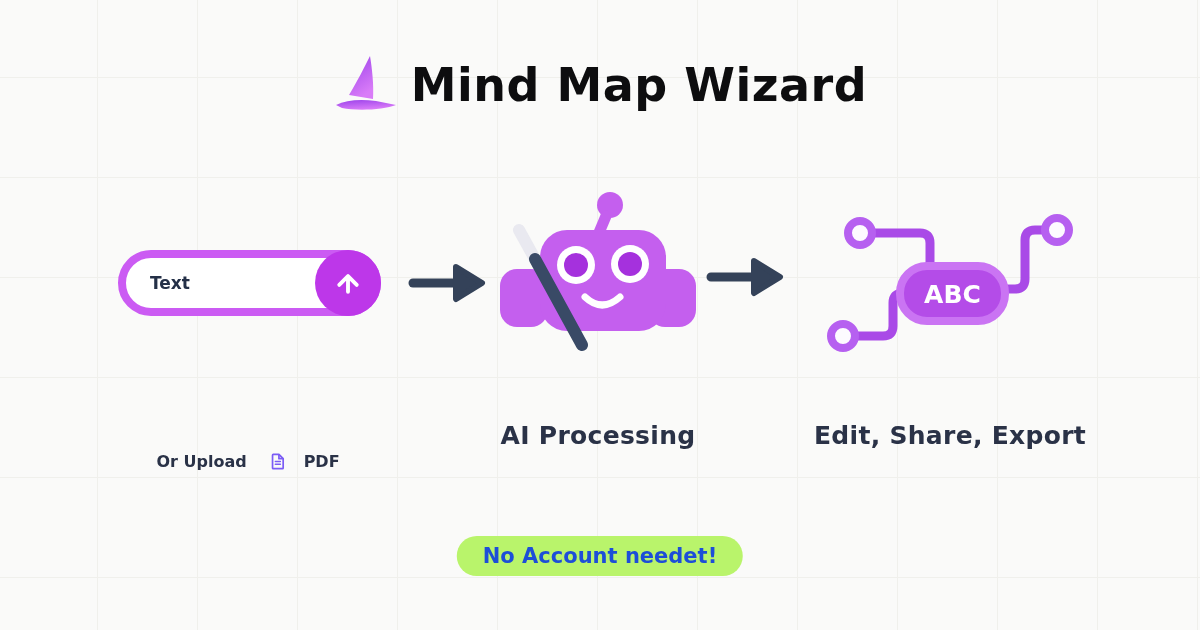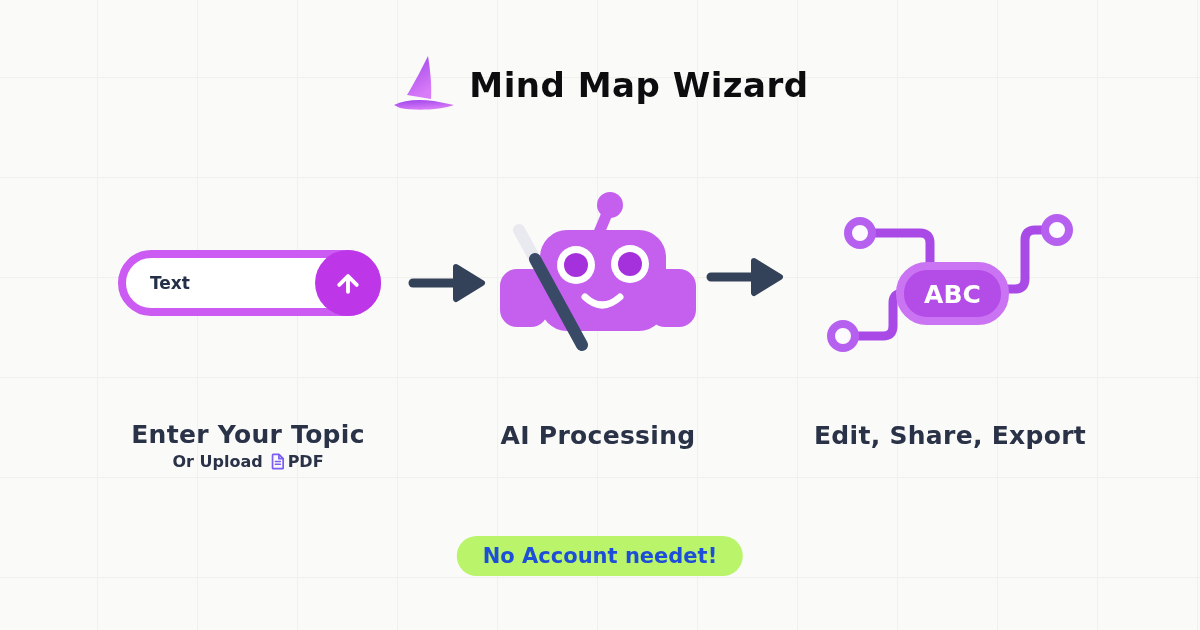--- a/index.html
+++ b/index.html
@@ -14,21 +14,21 @@
     background-position:97px 77px;
     font-family:"DejaVu Sans", sans-serif;
   }
   
   .header {
     position:absolute; left:0; top:58px; width:100%;
     display:flex; align-items:center; justify-content:center; gap:12px;
   }
   .hat { width:66px; height:58px; margin-top:-4px; }
   .title {
-    margin:0; font-size:34px; font-weight:bold; color:#0d0d0f; letter-spacing:0.5px;
+    margin:0; font-size:46px; font-weight:bold; color:#0d0d0f; letter-spacing:0.5px;
   }
   
   .pill {
     position:absolute; left:118px; top:250px; width:263px; height:66px;
     background:#ffffff; border:8px solid #cb5bf3; border-radius:34px;
   }
   .pill input {
     position:absolute; left:22px; top:0; width:160px; height:50px;
     border:none; outline:none; background:transparent;
     font-family:"DejaVu Sans", sans-serif; font-size:17px; font-weight:bold; color:#243047;
@@ -46,21 +46,21 @@
   
   .step-label {
     position:absolute; text-align:center;
     font-size:25px; font-weight:bold; color:#2a3247; letter-spacing:0.3px;
   }
   .lbl1 { left:98px;  top:420px; width:300px; }
   .lbl2 { left:448px; top:421px; width:300px; }
   .lbl3 { left:780px; top:421px; width:340px; }
   .sub-label {
     position:absolute; left:98px; top:452px; width:300px;
-    display:flex; align-items:center; justify-content:center; gap:2px;
+    display:flex; align-items:center; justify-content:center; gap:18px;
     font-size:16px; font-weight:bold; color:#2a3247;
   }
   .pdf-ico { width:17px; height:17px; margin-left:4px; }
   
   .badge {
     position:absolute; left:50%; top:536px; transform:translateX(-50%);
     background:#b9f46b; border-radius:22px; padding:8px 26px;
     font-size:21px; font-weight:bold; color:#1d4ed8; white-space:nowrap;
   }
 </style>
@@ -121,21 +121,20 @@
     <path d="M57,30 H105 Q115,30 115,40 V70" fill="none" stroke="#a94ae7" stroke-width="9" stroke-linecap="round"></path>
     <path d="M230,27 H220 Q210,27 210,37 V76 Q210,86 200,86 H188" fill="none" stroke="#a94ae7" stroke-width="9" stroke-linecap="round"></path>
     <path d="M40,133 H68 Q78,133 78,123 V100 Q78,90 88,90 H95" fill="none" stroke="#a94ae7" stroke-width="9" stroke-linecap="round"></path>
     <rect x="85" y="63" width="105" height="55" rx="27" fill="#b44ce8" stroke="#ca74f3" stroke-width="8"></rect>
     <circle cx="45" cy="30" r="12" fill="#fdfbff" stroke="#b660f0" stroke-width="8"></circle>
     <circle cx="242" cy="27" r="12" fill="#fdfbff" stroke="#b660f0" stroke-width="8"></circle>
     <circle cx="28" cy="133" r="12" fill="#fdfbff" stroke="#b660f0" stroke-width="8"></circle>
     <text x="137.5" y="100" text-anchor="middle" font-family="DejaVu Sans, sans-serif" font-size="25" font-weight="bold" fill="#ffffff">ABC</text>
   </svg>
 
-  <div class="step-label lbl1">Enter Your Topic</div>
   <div class="sub-label">
     <span>Or Upload</span>
     <svg class="pdf-ico" viewBox="0 0 24 24" aria-hidden="true">
       <path d="M6,2 H14 L20,8 V21 Q20,22 19,22 H6 Q5,22 5,21 V3 Q5,2 6,2 Z" fill="none" stroke="#7b5cf5" stroke-width="2.4" stroke-linejoin="round"></path>
       <path d="M14,2 V8 H20" fill="none" stroke="#7b5cf5" stroke-width="2.4" stroke-linejoin="round"></path>
       <path d="M9,12 H16 M9,16 H16" stroke="#7b5cf5" stroke-width="2.2" stroke-linecap="round"></path>
     </svg>
     <span>PDF</span>
   </div>
   <div class="step-label lbl3">Edit, Share, Export</div>

